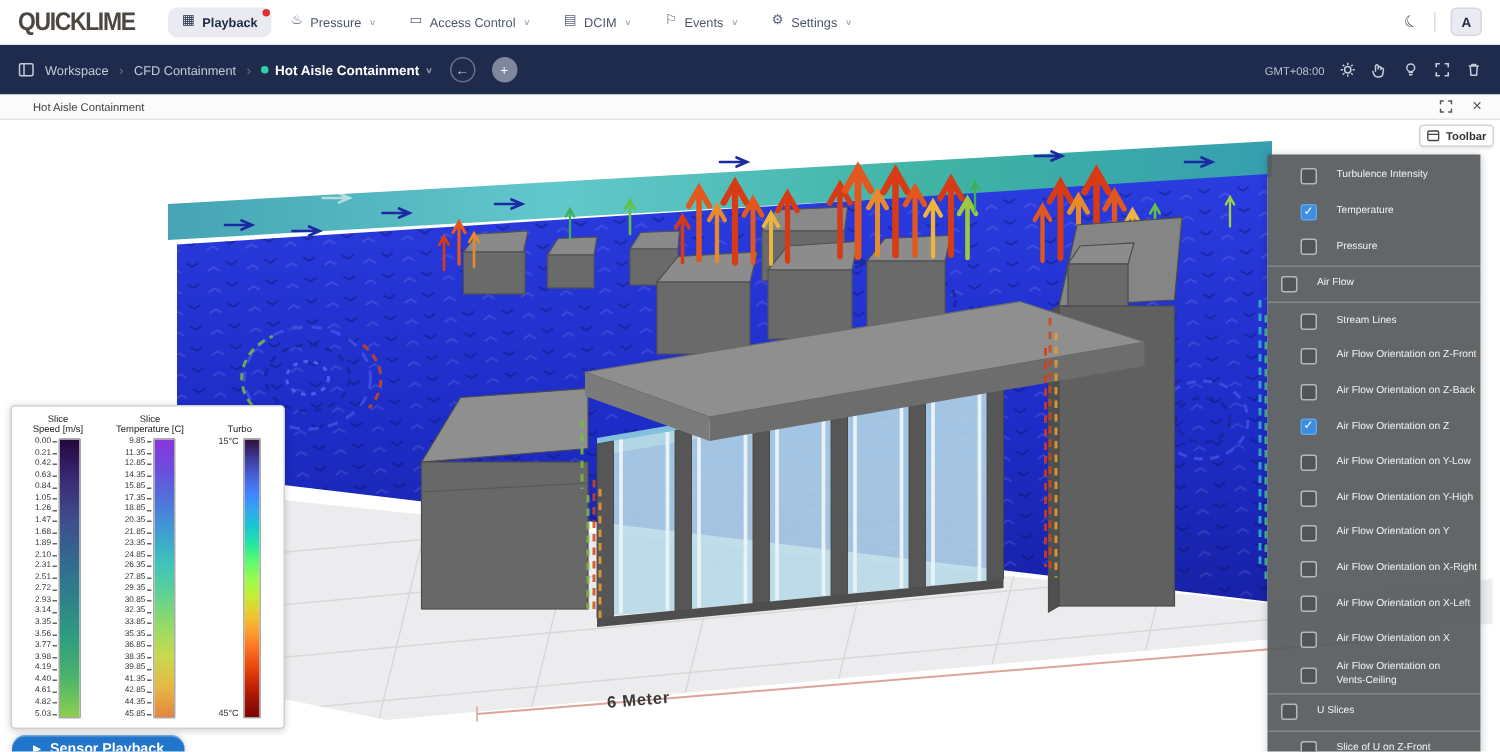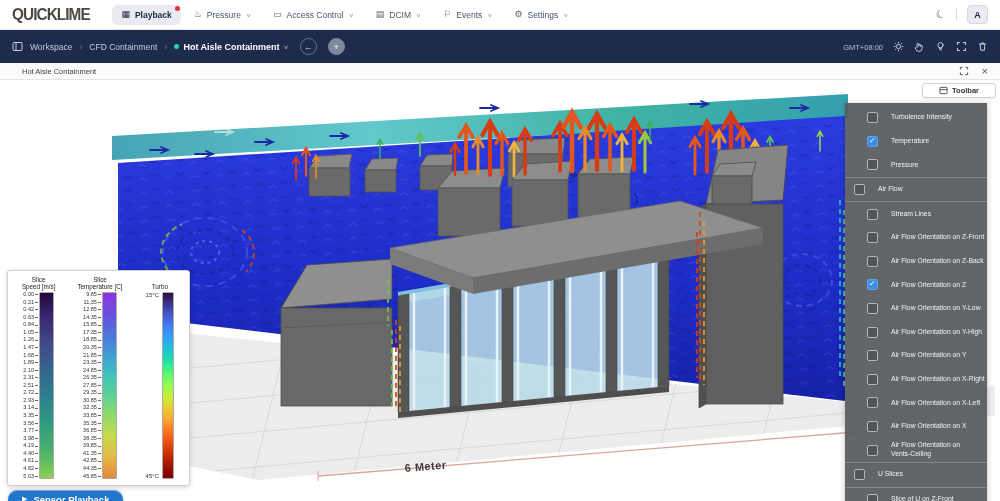--- a/index.html
+++ b/index.html
@@ -55,21 +55,21 @@
   .vt-right{margin-left:auto;display:flex;align-items:center;gap:13px;}
   .vt-icon{cursor:pointer;display:flex;align-items:center;color:#555;}
   .close-x{font-size:11px;color:#555;line-height:1;cursor:pointer;}
 
   
   .main-viewport{position:relative;height:429px;background:#fff;overflow:hidden;}
   .scene{position:absolute;left:0;top:0;}
 
   
   .toolbar-btn{position:absolute;top:3px;right:4px;display:flex;align-items:flex-end;gap:4px;
-      background:#fff;border:1px solid #d2d2d6;border-radius:3px;padding:2px 16px;
+      background:#fff;border:1px solid #d2d2d6;border-radius:3px;padding:2px 4px;
       font-size:7.5px;font-weight:bold;color:#333;cursor:pointer;
       font-family:"Liberation Sans",sans-serif;box-shadow:0 1px 2px rgba(0,0,0,.08);}
 
   
   .layers-panel{position:absolute;top:23px;right:13px;width:142px;background:rgba(86,90,94,.93);
       box-shadow:0 1px 6px rgba(0,0,0,.25);padding:3px 0;}
   .layer-row{display:flex;align-items:center;min-height:19.6px;padding:2px 6px 2px 22px;
       gap:13px;cursor:pointer;}
   .layer-row.group{padding-left:9px;border-top:1px solid rgba(255,255,255,.22);
       border-bottom:1px solid rgba(255,255,255,.22);}

